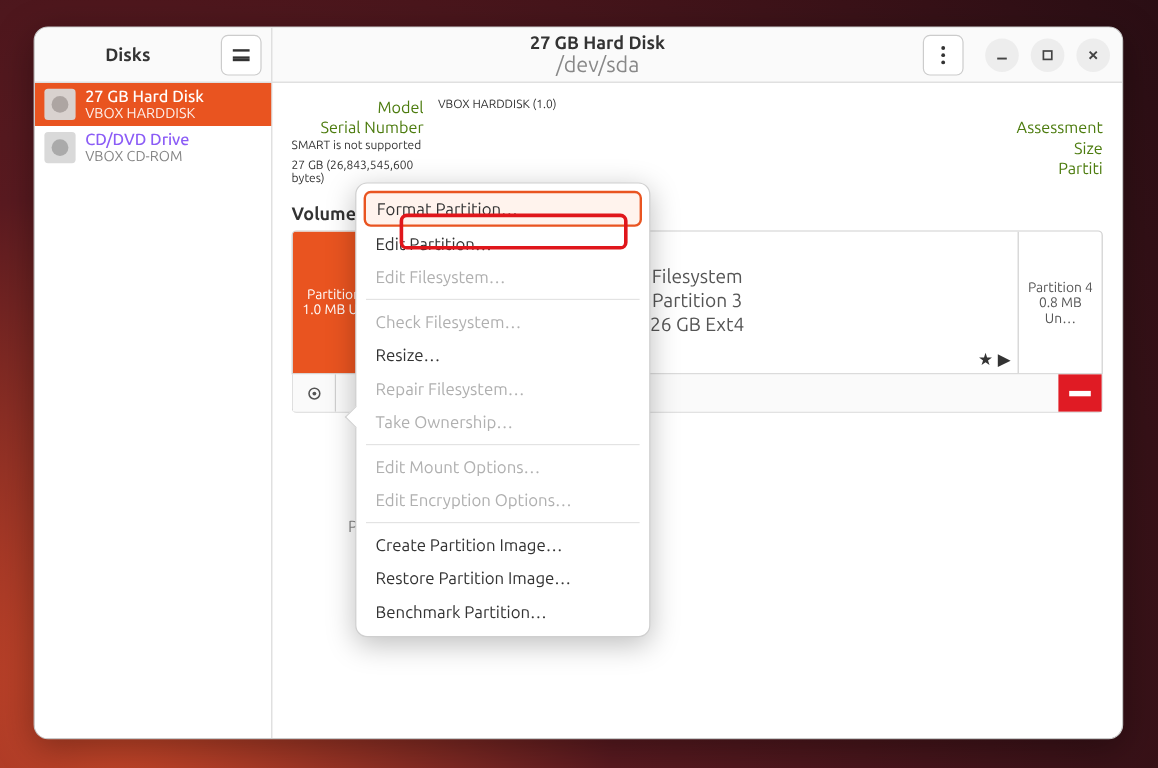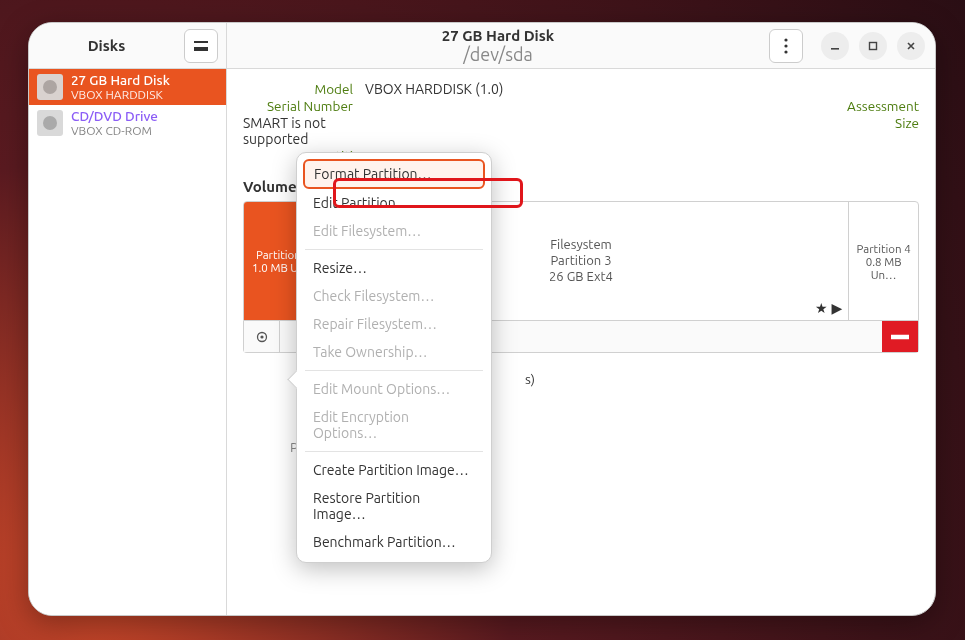--- a/index.html
+++ b/index.html
@@ -17,21 +17,21 @@
     position:absolute; inset:0;
     background: radial-gradient(circle at 10% 90%, #d14a2a 0%, #5a1a20 40%, #2a0e14 100%);
     z-index:0;
   }
   .window {
     position: absolute;
     left: 28px; top: 22px;
     width: 908px; height: 594px;
     background: #fff;
     border: 1px solid #c8c8c8;
-    border-radius: 24px;
+    border-radius: 12px;
     overflow: hidden;
     display: flex;
     flex-direction: column;
     box-shadow: 0 8px 30px rgba(0,0,0,0.35);
     z-index:1;
   }
   .titlebar {
     height: 46px;
     background: #fafafa;
     border-bottom: 1px solid #d9d9d9;
@@ -126,37 +126,37 @@
     flex:1; padding:12px 16px 16px 16px; position:relative;
     font-size:14px; color:#333;
   }
   .info-grid {
     display:grid;
     grid-template-columns: 110px 1fr;
     column-gap:12px;
     row-gap:1px;
   }
   .info-grid .label { text-align:right; color:#4d7c0f; font-size:13.5px; }
-  .info-grid .value { color:#333; font-size:14px; }
+  .info-grid .value { color:#333; font-size:10px; }
 
   .section-title { font-weight:700; font-size:15px; margin:14px 0 6px 0; }
 
   .vol-map {
     display:flex; height:120px; border:1px solid #d0d0d0; border-radius:4px 4px 0 0; overflow:hidden;
     font-size:11px; color:#555;
   }
   .vol-part {
     display:flex; flex-direction:column; align-items:center; justify-content:center;
     border-right:1px solid #d0d0d0; text-align:center; position:relative;
     padding:4px;
   }
   .vol-part:last-child { border-right:none; }
   .vol-part.selected { background:#e95420; color:#fff; }
   .vol-part .pn { font-size:11.5px; }
-  .vol-part.big .pn { font-size:13px; margin-bottom:2px;}
+  .vol-part.big .pn { font-size:16px; margin-bottom:2px;}
   .vol-icons {
     position:absolute; right:6px; bottom:4px; display:flex; gap:4px;
     font-size:14px; color:#333;
   }
 
   .vol-toolbar {
     display:flex; height:32px; border:1px solid #d0d0d0; border-top:none; border-radius:0 0 4px 4px;
   }
   .tb-btn {
     width:36px; border-right:1px solid #d0d0d0;
@@ -178,21 +178,21 @@
     column-gap:10px;
     row-gap:18px;
   }
   .detail-grid .label { text-align:right; color:#888; font-size:13.5px;}
   .detail-grid .value { color:#333; font-size:13.5px;}
 
   
   .popup {
     position:absolute;
     left:296px; top:152px;
-    width:196px;
+    width:246px;
     background:#fff;
     border:1px solid #cfcfcf;
     border-radius:10px;
     box-shadow: 0 6px 24px rgba(0,0,0,0.25);
     padding:6px;
     z-index:10;
   }
   .popup::before {
     content:'';
     position:absolute; left:-7px; bottom:176px;
@@ -286,20 +286,21 @@
     </div>
 
     <div class="main">
       <div class="info-grid">
         <div class="label">Model</div>
         <div class="value">VBOX HARDDISK (1.0)</div>
         <div class="label">Serial Number</div>
         <div class="label">Assessment</div>
         <div class="value">SMART is not supported</div>
         <div class="label">Size</div>
+        <div class="value">27 GB (26,843,545,600 bytes)</div>
         <div class="label">Partiti</div>
         <div class="value"></div>
       </div>
 
       <div class="section-title">Volumes</div>
 
       <div class="vol-map">
         <div class="vol-part selected" style="flex:6">
           <div class="pn">Partition</div>
           <div class="pn">1.0 MB Un</div>
@@ -345,22 +346,22 @@
 
     </div>
   </div>
 </div>
 
 <div class="popup" id="popup">
     <div class="menu-item highlight">Format Partition…</div>
     <div class="menu-item">Edit Partition…</div>
     <div class="menu-item disabled">Edit Filesystem…</div>
     <div class="menu-sep"></div>
+    <div class="menu-item disabled">Check Filesystem…</div>
     <div class="menu-item">Resize…</div>
-    <div class="menu-item disabled">Check Filesystem…</div>
     <div class="menu-item disabled">Repair Filesystem…</div>
     <div class="menu-item disabled">Take Ownership…</div>
     <div class="menu-sep"></div>
     <div class="menu-item disabled">Edit Mount Options…</div>
     <div class="menu-item disabled">Edit Encryption Options…</div>
     <div class="menu-sep"></div>
     <div class="menu-item">Create Partition Image…</div>
     <div class="menu-item">Restore Partition Image…</div>
     <div class="menu-item">Benchmark Partition…</div>
   </div>

